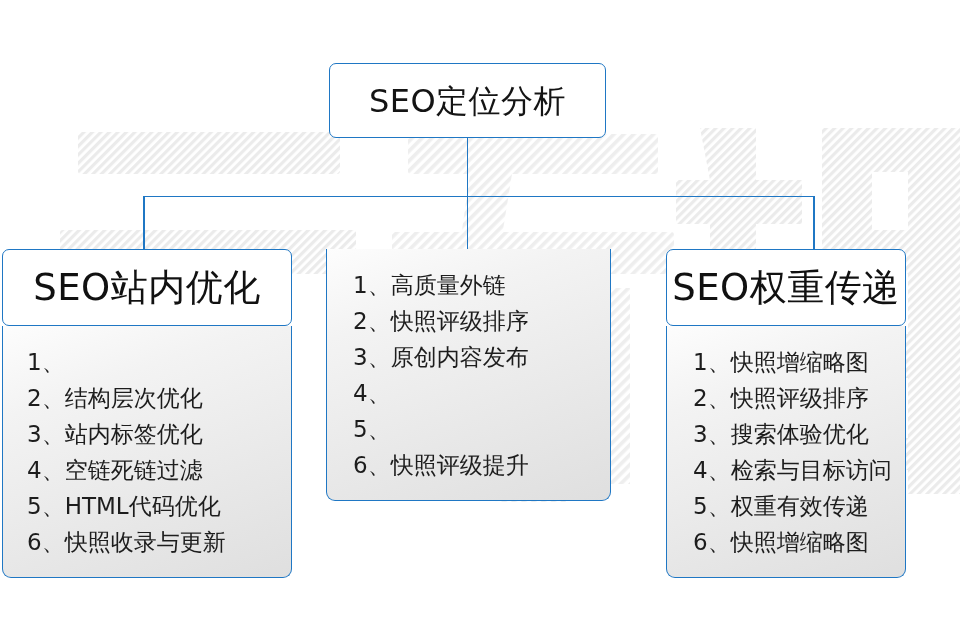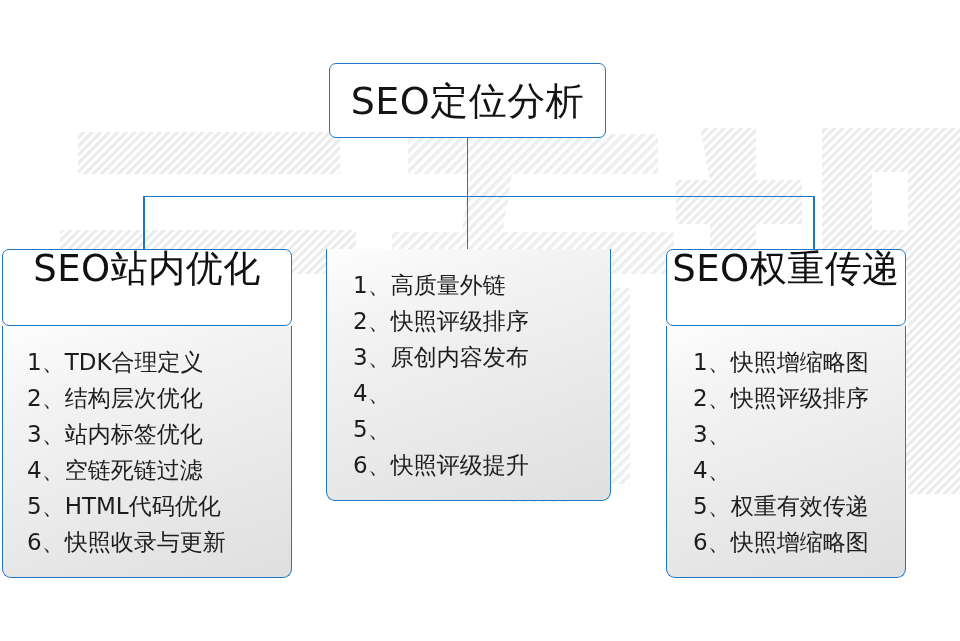--- a/index.html
+++ b/index.html
@@ -49,41 +49,41 @@
     box-sizing: border-box;
     border: 1.6px solid #1f77c4;
     border-radius: 7px;
     background: #ffffff;
     display: flex;
     align-items: center;
     justify-content: center;
     z-index: 2;
   }
   #root-node .node-title {
-    font-size: 38px;
+    font-size: 32px;
     color: #141414;
     letter-spacing: 0.5px;
     line-height: 1;
     white-space: nowrap;
   }
 
   
   .column {
     position: absolute;
     top: 249px;
     z-index: 2;
   }
   .col-head {
     box-sizing: border-box;
     height: 77px;
     border: 1.6px solid #1f77c4;
     border-radius: 7px;
     background: #ffffff;
     display: flex;
-    align-items: flex-start;
+    align-items: center;
     justify-content: center;
     position: relative;
     z-index: 3;
   }
   .col-head-title {
     font-size: 37px;
     color: #111111;
     line-height: 1;
     white-space: nowrap;
     letter-spacing: 0.5px;
@@ -184,21 +184,20 @@
   </div>
 
   <div class="column" id="col-0">
     <div class="col-head">
       <span class="col-head-title">SEO站内优化</span>
     </div>
     <div class="col-body">
       <ul class="item-list">
         <li class="item-row">
           <span class="item-idx">1、</span>
-          <span class="item-label">TDK合理定义</span>
         </li>
         <li class="item-row">
           <span class="item-idx">2、</span>
           <span class="item-label">结构层次优化</span>
         </li>
         <li class="item-row">
           <span class="item-idx">3、</span>
           <span class="item-label">站内标签优化</span>
         </li>
         <li class="item-row">
@@ -255,23 +254,25 @@
         <li class="item-row">
           <span class="item-idx">1、</span>
           <span class="item-label">快照增缩略图</span>
         </li>
         <li class="item-row">
           <span class="item-idx">2、</span>
           <span class="item-label">快照评级排序</span>
         </li>
         <li class="item-row">
           <span class="item-idx">3、</span>
+          <span class="item-label">搜索体验优化</span>
         </li>
         <li class="item-row">
           <span class="item-idx">4、</span>
+          <span class="item-label">检索与目标访问</span>
         </li>
         <li class="item-row">
           <span class="item-idx">5、</span>
           <span class="item-label">权重有效传递</span>
         </li>
         <li class="item-row">
           <span class="item-idx">6、</span>
           <span class="item-label">快照增缩略图</span>
         </li>
       </ul>

